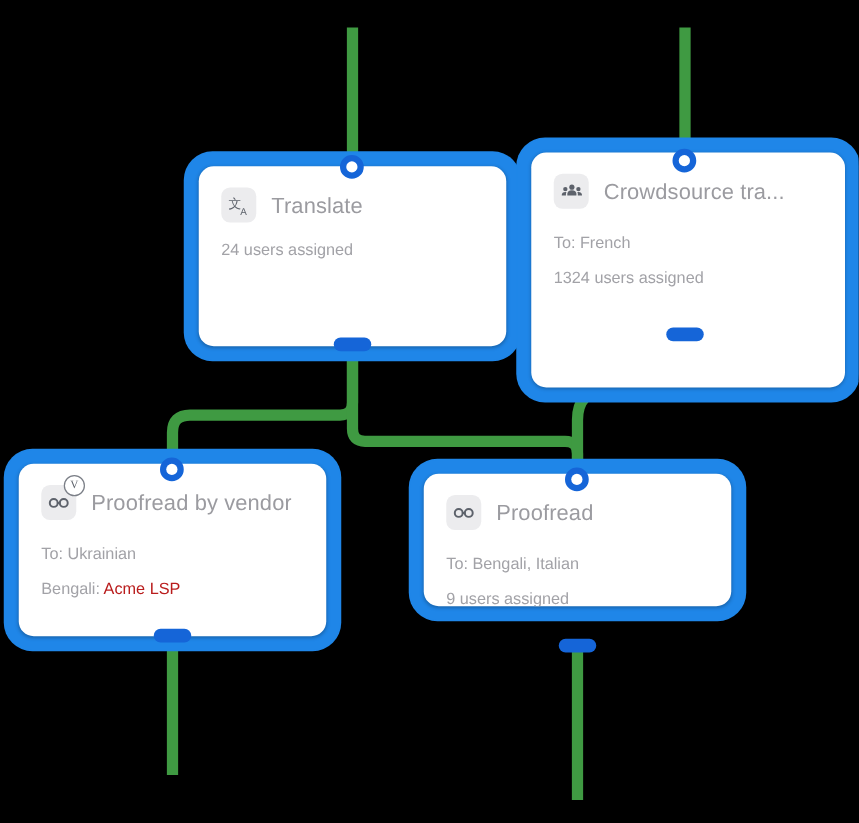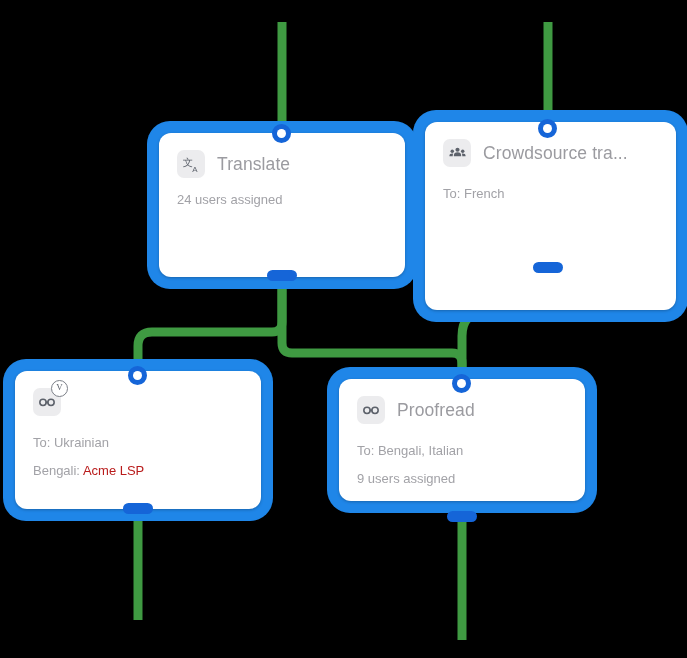--- a/index.html
+++ b/index.html
@@ -153,52 +153,54 @@
             <circle cx="5.4" cy="9.2" r="2.2"></circle>
             <circle cx="18.6" cy="9.2" r="2.2"></circle>
             <path d="M12 10.4c-2.9 0-4.6 1.6-4.6 3.6v1.6h9.2v-1.6c0-2-1.7-3.6-4.6-3.6z"></path>
             <path d="M5.4 12.1c-2.2 0-3.6 1.2-3.6 2.7v0.8h4.2v-1.6c0-0.7 0.2-1.3 0.6-1.8-0.4-0.1-0.8-0.1-1.2-0.1z"></path>
             <path d="M18.6 12.1c-0.4 0-0.8 0-1.2 0.1 0.4 0.5 0.6 1.1 0.6 1.8v1.6h4.2v-0.8c0-1.5-1.4-2.7-3.6-2.7z"></path>
           </svg>
         </span>
         <span class="node-title">Crowdsource tra...</span>
       </div>
       <div class="node-line first">To: French</div>
+      <div class="node-line">1324 users assigned</div>
     </div>
     <span class="port-top" style="left:124px;top:8px;">
         <i></i>
       </span>
     <span class="port-bottom" style="left:119px;top:151px;"></span>
   </div>
 
   <div class="node" id="node-proofread-by-vendor" style="left:4px;top:360px;width:268px;height:160px;">
     <div class="glow"></div>
     <div class="card">
       <div class="node-head">
         <span class="node-icon">
           <svg width="20" height="20" viewBox="0 0 24 24" fill="none" stroke="#5d626b" stroke-width="1.9">
             <circle cx="7.2" cy="12.4" r="3.8"></circle>
             <circle cx="16.8" cy="12.4" r="3.8"></circle>
             <path d="M11 12.4h2" stroke-linecap="round"></path>
           </svg>
           <span class="badge-v">V</span>
         </span>
+        <span class="node-title">Proofread by vendor</span>
       </div>
       <div class="node-line first">To: Ukrainian</div>
       <div class="node-line">
         <span>Bengali: </span><span class="vendor-name">Acme LSP</span>
       </div>
     </div>
     <span class="port-top" style="left:124px;top:6px;">
         <i></i>
       </span>
     <span class="port-bottom" style="left:119px;top:143px;"></span>
   </div>
 
-  <div class="node" id="node-proofread" style="left:328px;top:368px;width:268px;height:144px;">
+  <div class="node" id="node-proofread" style="left:328px;top:368px;width:268px;height:128px;">
     <div class="glow"></div>
     <div class="card">
       <div class="node-head">
         <span class="node-icon">
           <svg width="20" height="20" viewBox="0 0 24 24" fill="none" stroke="#5d626b" stroke-width="1.9">
             <circle cx="7.2" cy="12.4" r="3.8"></circle>
             <circle cx="16.8" cy="12.4" r="3.8"></circle>
             <path d="M11 12.4h2" stroke-linecap="round"></path>
           </svg>
         </span>

